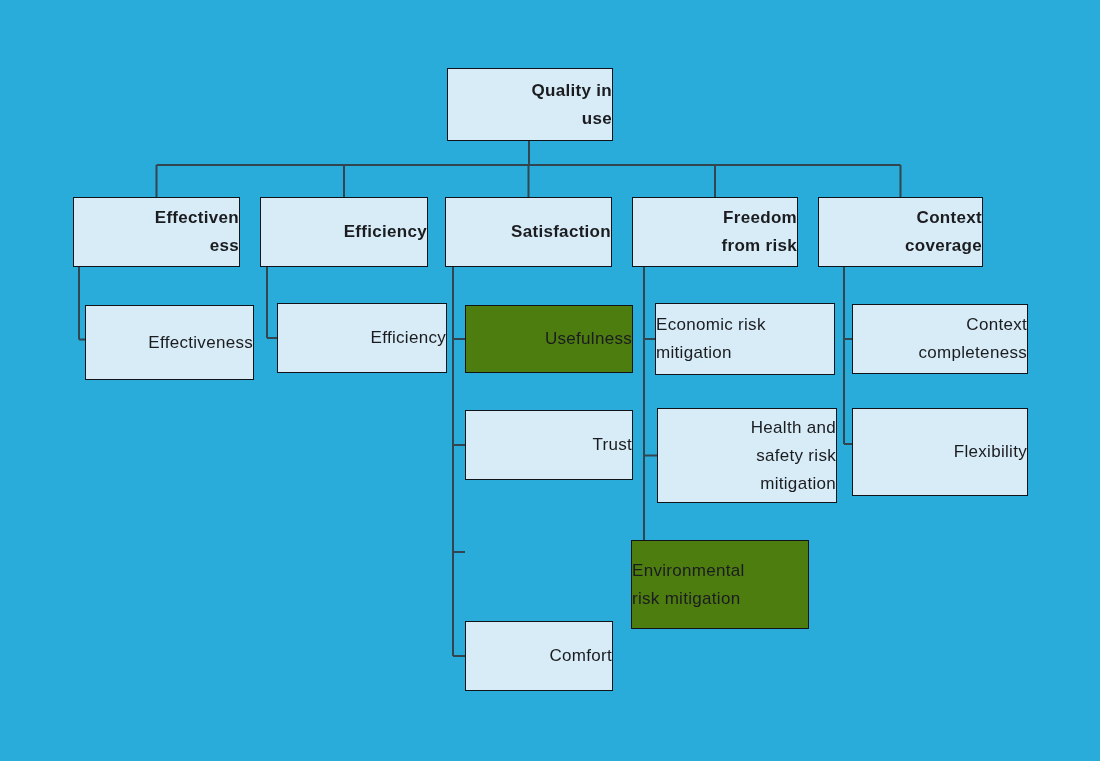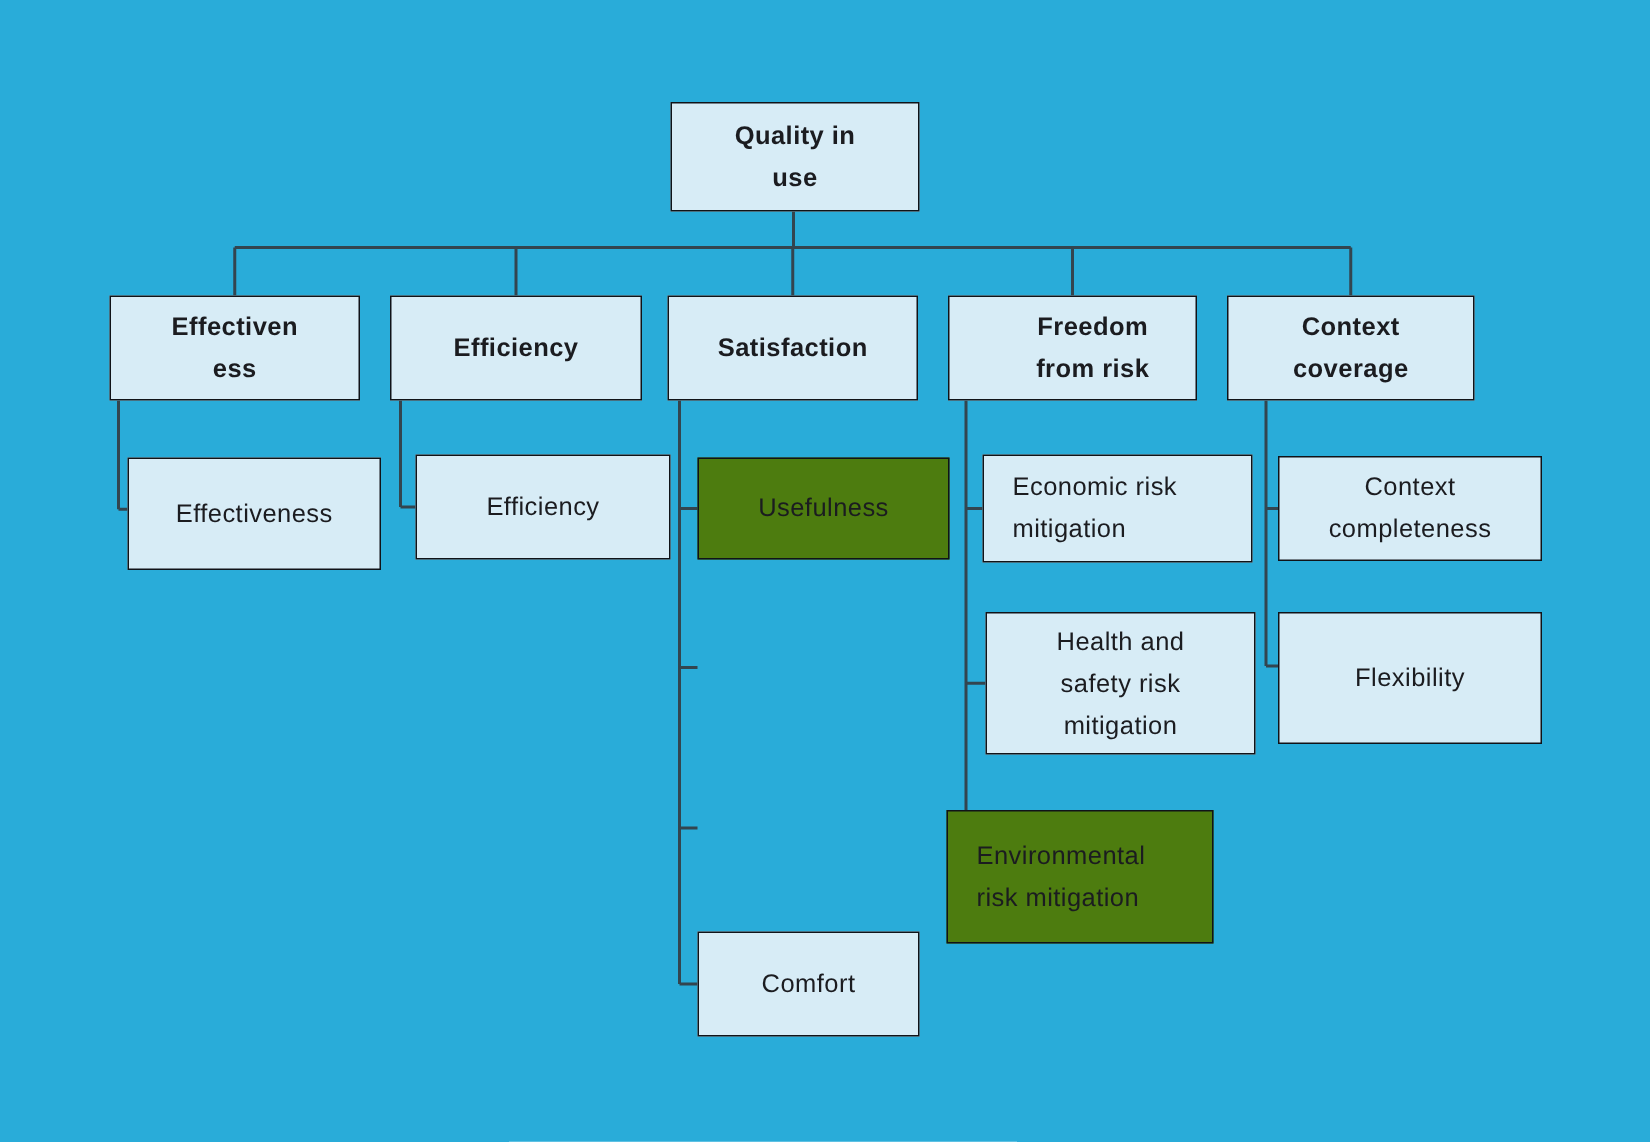--- a/index.html
+++ b/index.html
@@ -10,29 +10,29 @@
     overflow:hidden;
   }
   #wires{
     position:absolute;left:0;top:0;width:1100px;height:761px;
     pointer-events:none;
   }
   .node{
     position:absolute;
     box-sizing:border-box;
     display:flex;flex-direction:column;
-    justify-content:center;align-items:center;
+    justify-content:center;align-items:flex-end;
     font-size:17px;line-height:28px;letter-spacing:0.3px;
     text-align:center;
     border-style:solid;border-width:1.7px;
     z-index:2;
     cursor:default;
   }
   .node.bold{font-weight:700;}
-  .node.left{align-items:flex-start;text-align:left;padding-left:19px;padding-right:8px;}
+  .node.left{align-items:flex-start;text-align:left;padding-right:8px;}
   .node-line{white-space:nowrap;}
 </style>
 </head>
 <body>
 
 <div id="canvas" style="background: rgb(41, 172, 217);">
   <svg id="wires" xmlns="http://www.w3.org/2000/svg">
       <line x1="529" y1="141" x2="529" y2="165" stroke="#33454F" stroke-width="2"></line>
       <line x1="156.5" y1="165" x2="900.5" y2="165" stroke="#33454F" stroke-width="2"></line>
       <line x1="156.5" y1="165" x2="156.5" y2="197" stroke="#33454F" stroke-width="2"></line>
@@ -82,20 +82,23 @@
     </div>
     <div class="node" style="left: 85px; top: 305px; width: 169px; height: 75px; background: rgb(215, 236, 246); border-color: rgb(16, 19, 24); color: rgb(27, 28, 32);">
       <div class="node-line">Effectiveness</div>
     </div>
     <div class="node" style="left: 277px; top: 303px; width: 170px; height: 70px; background: rgb(215, 236, 246); border-color: rgb(16, 19, 24); color: rgb(27, 28, 32);">
       <div class="node-line">Efficiency</div>
     </div>
     <div class="node" style="left: 465px; top: 305px; width: 168px; height: 68px; background: #4d7c0f; border-color: rgb(16, 19, 24); color: rgb(27, 28, 32);">
       <div class="node-line">Usefulness</div>
     </div>
+    <div class="node" style="left: 465px; top: 410px; width: 168px; height: 70px; background: rgb(215, 236, 246); border-color: rgb(16, 19, 24); color: rgb(27, 28, 32);">
+      <div class="node-line">Trust</div>
+    </div>
     <div class="node" style="left: 465px; top: 621px; width: 148px; height: 70px; background: rgb(215, 236, 246); border-color: rgb(16, 19, 24); color: rgb(27, 28, 32);">
       <div class="node-line">Comfort</div>
     </div>
     <div class="node left" style="left: 655px; top: 303px; width: 180px; height: 72px; background: rgb(215, 236, 246); border-color: rgb(16, 19, 24); color: rgb(27, 28, 32);">
       <div class="node-line">Economic risk</div>
       <div class="node-line">mitigation</div>
     </div>
     <div class="node" style="left: 657px; top: 408px; width: 180px; height: 95px; background: rgb(215, 236, 246); border-color: rgb(16, 19, 24); color: rgb(27, 28, 32);">
       <div class="node-line">Health and</div>
       <div class="node-line">safety risk</div>

